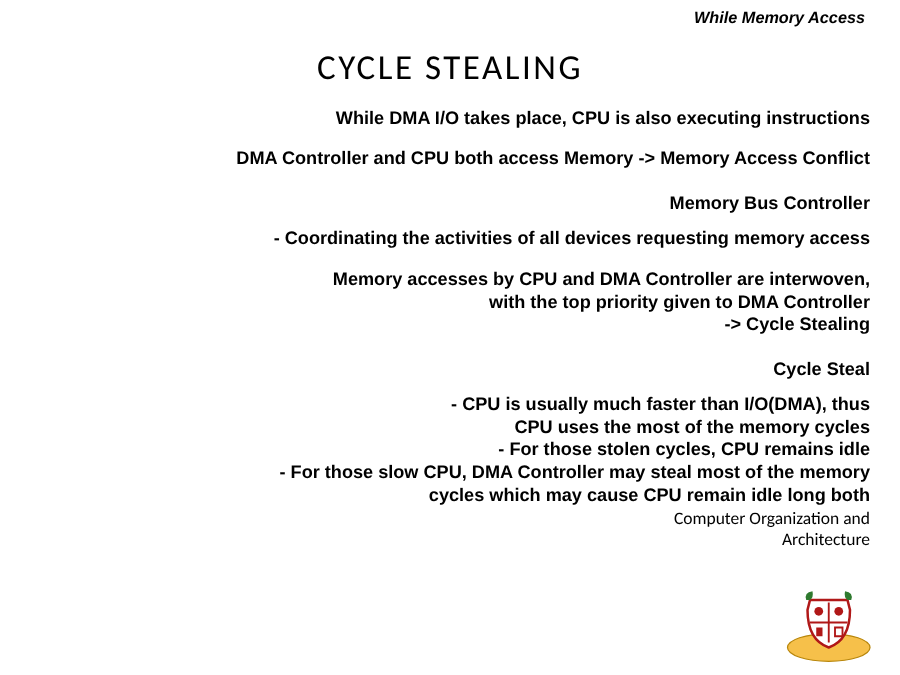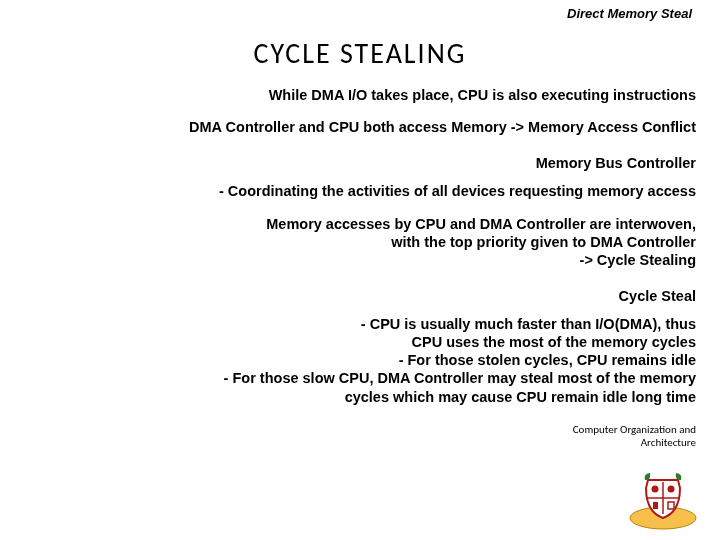--- a/index.html
+++ b/index.html
@@ -53,39 +53,39 @@
   .p5 .l1 { display:block; }
   .p5 .l2 { display:block; padding-left: 44px;}
   .p5 .l3 { display:block; }
   .p6  { margin: 0 0 10px 0; }
   .p7  { margin: 0 0 0 30px; }
   .p7 .line { display:block; }
   .p7 .indent { display:block; padding-left:44px; }
   .footer-course {
     font-weight: normal;
     font-family: Calibri, Arial, sans-serif;
-    font-size: 11px;
+    font-size: 14px;
     color: #000;
-    margin-top: 17px;
+    margin-top: 0;
     margin-left: 30px;
   }
   .footer-course .fl1 { display:block; }
   .footer-course .fl2 { display:block; padding-left: 56px; }
   .crest {
     position: absolute;
     right: 22px;
     bottom: 10px;
     width: 70px;
     height: 62px;
   }
 </style>
 </head>
 <body>
 
-<div class="header-topic">Direct Memory Steal</div>
+<div class="header-topic">While Memory Access</div>
 
 <div class="title">CYCLE  STEALING</div>
 
 <div class="content">
   <div class="p1">While DMA I/O takes place, CPU is also executing instructions</div>
   <div class="p2">DMA Controller and CPU both access Memory -&gt; Memory Access Conflict</div>
 
   <div class="p3">Memory Bus Controller</div>
   <div class="p4">
     <span class="line">- Coordinating the activities of all devices requesting memory access</span>
@@ -95,21 +95,21 @@
     <span class="l2">with the top priority given to DMA Controller</span>
     <span class="l3">-&gt; Cycle Stealing</span>
   </div>
 
   <div class="p6">Cycle Steal</div>
   <div class="p7">
     <span class="line">- CPU is usually much faster than I/O(DMA), thus</span>
     <span class="indent">CPU uses the most of the memory cycles</span>
     <span class="line">- For those stolen cycles, CPU remains idle</span>
     <span class="line">- For those slow CPU, DMA Controller may steal most of the memory</span>
-    <span class="indent">cycles which may cause CPU remain idle long time</span>
+    <span class="indent">cycles which may cause CPU remain idle long both</span>
     <div class="footer-course">
       <span class="fl1">Computer Organization and</span>
       <span class="fl2">Architecture</span>
     </div>
   </div>
 </div>
 
 <svg class="crest" viewBox="0 0 70 62">
   <ellipse cx="35" cy="50" rx="33" ry="11" fill="#f6c04a" stroke="#b8860b" stroke-width="1"></ellipse>
   <path d="M20 12 L50 12 L52 20 Q52 44 35 50 Q18 44 18 20 Z" fill="#fff" stroke="#b01818" stroke-width="2"></path>

